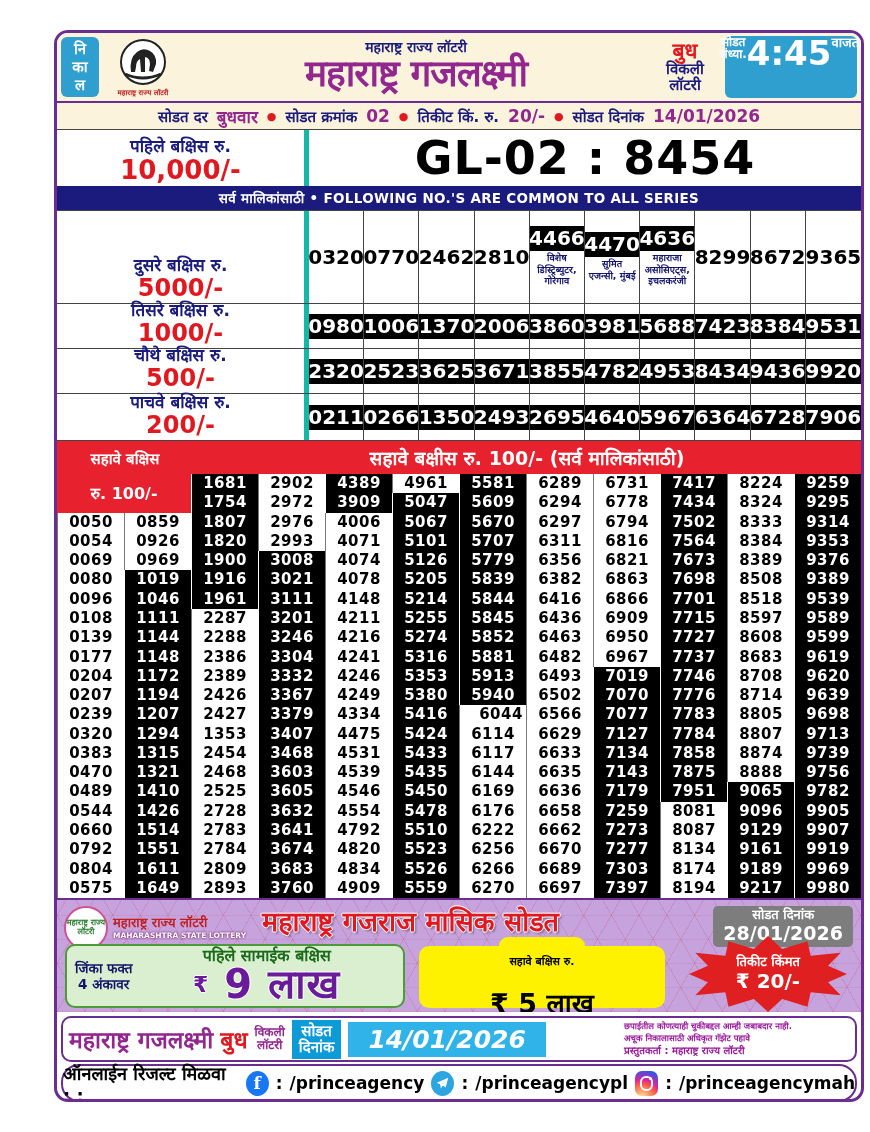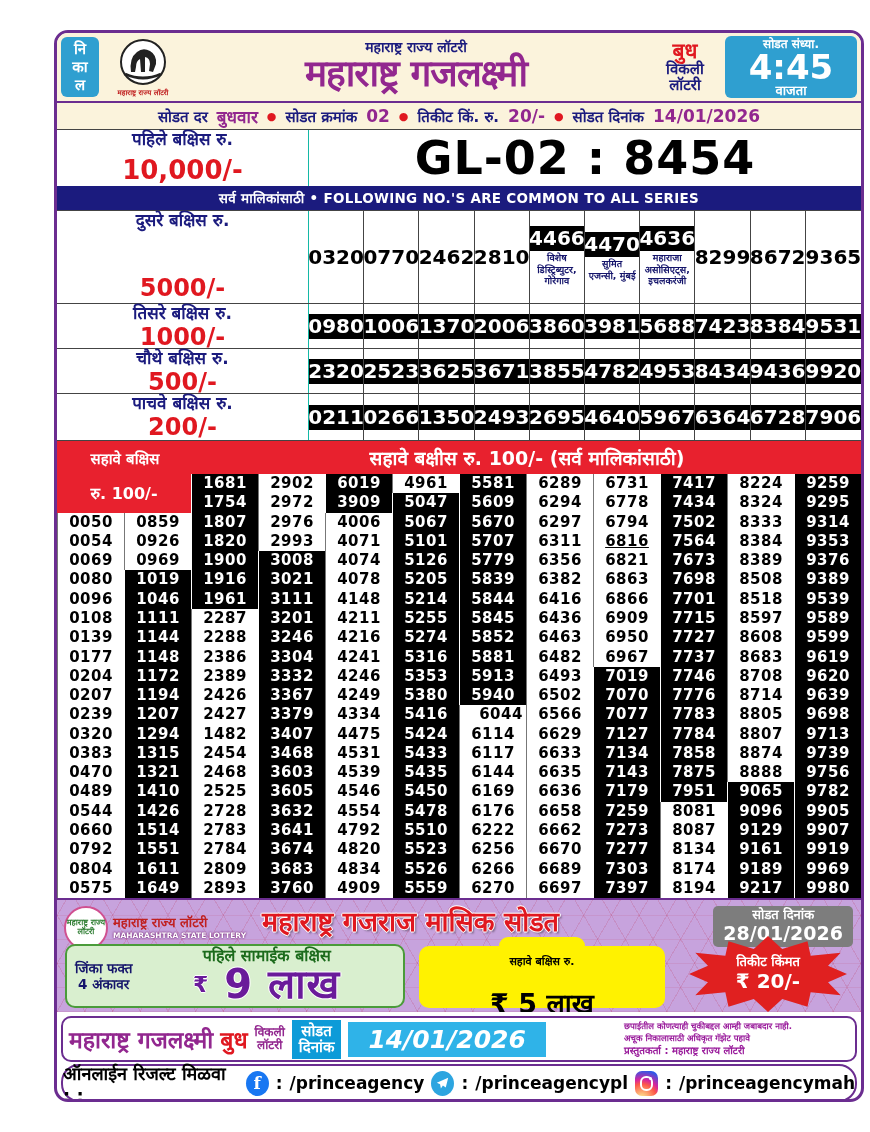--- a/index.html
+++ b/index.html
@@ -14,34 +14,34 @@
   .logo{width:80px;text-align:center;}
   .logo svg{display:block;margin:0 auto;}
   .logo-cap{font-size:7px;color:#c02020;font-weight:bold;}
   .hmid{flex:1;text-align:center;line-height:1.05;}
   .org-small{color:#1b1b7e;font-weight:bold;font-size:14px;}
   .title{color:#92278f;font-weight:800;font-size:37px;letter-spacing:-1px;}
   .dayblk{width:72px;text-align:center;line-height:1.05;}
   .day{color:#e01820;font-weight:800;font-size:21px;}
   .weekly{color:#1b1b7e;font-weight:bold;font-size:15px;}
   .timebox{width:132px;height:62px;background:#2f9fd0;border-radius:6px;color:#fff;text-align:center;
-    display:flex;flex-direction:column;justify-content:center;line-height:1;}
+    display:flex;justify-content:center;line-height:1;}
   .tb-l{font-size:12px;font-weight:bold;}
   .tb-t{font-size:34px;font-weight:800;}
   .tb-s{font-size:13px;font-weight:bold;}
   
   .info{height:28px;background:#fbf3dc;border-top:2px solid #6b2d90;display:flex;align-items:center;
     justify-content:center;gap:9px;font-weight:bold;}
   .ik{color:#1b1b7e;font-size:15px;}
   .iv{color:#92278f;font-size:17px;font-weight:800;}
   .dot{color:#e01820;font-size:11px;}
   
   .prow{display:flex;border-top:1px solid #444;background:#fff;}
-  .plabel{width:252px;border-right:1px solid #14b8a6;display:flex;flex-direction:column;
-    align-items:center;justify-content:space-between;line-height:1.15;}
+  .plabel{width:252px;border-right:5px solid #14b8a6;display:flex;flex-direction:column;
+    align-items:center;justify-content:flex-end;line-height:1.15;}
   .pl1{color:#1b1b7e;font-weight:bold;font-size:17px;}
   .pl2{color:#e01820;font-weight:800;font-size:24px;}
   .row1{height:57px;}
   .row1 .pl2{font-size:26px;}
   .presult{flex:1;display:flex;align-items:center;justify-content:center;
     font-size:46px;font-weight:800;color:#000;letter-spacing:1px;}
   .navyband{background:#1b1b7e;color:#fff;text-align:center;font-weight:bold;font-size:13.5px;
     padding:3px 0;letter-spacing:.3px;}
   .nums{flex:1;display:grid;grid-template-columns:repeat(10,1fr);}
   .ncell{border-right:1px solid #444;display:flex;flex-direction:column;align-items:center;
@@ -392,21 +392,21 @@
       <div class="tcell tb" style="grid-area: 4 / 3;">1820</div>
       <div class="tcell tb" style="grid-area: 5 / 3;">1900</div>
       <div class="tcell tb" style="grid-area: 6 / 3;">1916</div>
       <div class="tcell tb" style="grid-area: 7 / 3;">1961</div>
       <div class="tcell tw" style="grid-area: 8 / 3;">2287</div>
       <div class="tcell tw" style="grid-area: 9 / 3;">2288</div>
       <div class="tcell tw" style="grid-area: 10 / 3;">2386</div>
       <div class="tcell tw" style="grid-area: 11 / 3;">2389</div>
       <div class="tcell tw" style="grid-area: 12 / 3;">2426</div>
       <div class="tcell tw" style="grid-area: 13 / 3;">2427</div>
-      <div class="tcell tw" style="grid-area: 14 / 3;">1482</div>
+      <div class="tcell tw" style="grid-area: 14 / 3;">1353</div>
       <div class="tcell tw" style="grid-area: 15 / 3;">2454</div>
       <div class="tcell tw" style="grid-area: 16 / 3;">2468</div>
       <div class="tcell tw" style="grid-area: 17 / 3;">2525</div>
       <div class="tcell tw" style="grid-area: 18 / 3;">2728</div>
       <div class="tcell tw" style="grid-area: 19 / 3;">2783</div>
       <div class="tcell tw" style="grid-area: 20 / 3;">2784</div>
       <div class="tcell tw" style="grid-area: 21 / 3;">2809</div>
       <div class="tcell tw" style="grid-area: 22 / 3;">2893</div>
       <div class="tcell tw" style="grid-area: 1 / 4;">2902</div>
       <div class="tcell tw" style="grid-area: 2 / 4;">2972</div>
@@ -423,21 +423,21 @@
       <div class="tcell tb" style="grid-area: 13 / 4;">3379</div>
       <div class="tcell tb" style="grid-area: 14 / 4;">3407</div>
       <div class="tcell tb" style="grid-area: 15 / 4;">3468</div>
       <div class="tcell tb" style="grid-area: 16 / 4;">3603</div>
       <div class="tcell tb" style="grid-area: 17 / 4;">3605</div>
       <div class="tcell tb" style="grid-area: 18 / 4;">3632</div>
       <div class="tcell tb" style="grid-area: 19 / 4;">3641</div>
       <div class="tcell tb" style="grid-area: 20 / 4;">3674</div>
       <div class="tcell tb" style="grid-area: 21 / 4;">3683</div>
       <div class="tcell tb" style="grid-area: 22 / 4;">3760</div>
-      <div class="tcell tb" style="grid-area: 1 / 5;">6019</div>
+      <div class="tcell tb" style="grid-area: 1 / 5;">4389</div>
       <div class="tcell tb" style="grid-area: 2 / 5;">3909</div>
       <div class="tcell tw" style="grid-area: 3 / 5;">4006</div>
       <div class="tcell tw" style="grid-area: 4 / 5;">4071</div>
       <div class="tcell tw" style="grid-area: 5 / 5;">4074</div>
       <div class="tcell tw" style="grid-area: 6 / 5;">4078</div>
       <div class="tcell tw" style="grid-area: 7 / 5;">4148</div>
       <div class="tcell tw" style="grid-area: 8 / 5;">4211</div>
       <div class="tcell tw" style="grid-area: 9 / 5;">4216</div>
       <div class="tcell tw" style="grid-area: 10 / 5;">4241</div>
       <div class="tcell tw" style="grid-area: 11 / 5;">4246</div>
@@ -514,21 +514,21 @@
       <div class="tcell tw" style="grid-area: 16 / 8;">6635</div>
       <div class="tcell tw" style="grid-area: 17 / 8;">6636</div>
       <div class="tcell tw" style="grid-area: 18 / 8;">6658</div>
       <div class="tcell tw" style="grid-area: 19 / 8;">6662</div>
       <div class="tcell tw" style="grid-area: 20 / 8;">6670</div>
       <div class="tcell tw" style="grid-area: 21 / 8;">6689</div>
       <div class="tcell tw" style="grid-area: 22 / 8;">6697</div>
       <div class="tcell tw" style="grid-area: 1 / 9;">6731</div>
       <div class="tcell tw" style="grid-area: 2 / 9;">6778</div>
       <div class="tcell tw" style="grid-area: 3 / 9;">6794</div>
-      <div class="tcell tw" style="grid-area: 4 / 9; text-decoration: underline;">6816</div>
+      <div class="tcell tw" style="grid-area: 4 / 9;">6816</div>
       <div class="tcell tw" style="grid-area: 5 / 9;">6821</div>
       <div class="tcell tw" style="grid-area: 6 / 9;">6863</div>
       <div class="tcell tw" style="grid-area: 7 / 9;">6866</div>
       <div class="tcell tw" style="grid-area: 8 / 9;">6909</div>
       <div class="tcell tw" style="grid-area: 9 / 9;">6950</div>
       <div class="tcell tw" style="grid-area: 10 / 9;">6967</div>
       <div class="tcell tb" style="grid-area: 11 / 9;">7019</div>
       <div class="tcell tb" style="grid-area: 12 / 9;">7070</div>
       <div class="tcell tb" style="grid-area: 13 / 9;">7077</div>
       <div class="tcell tb" style="grid-area: 14 / 9;">7127</div>

